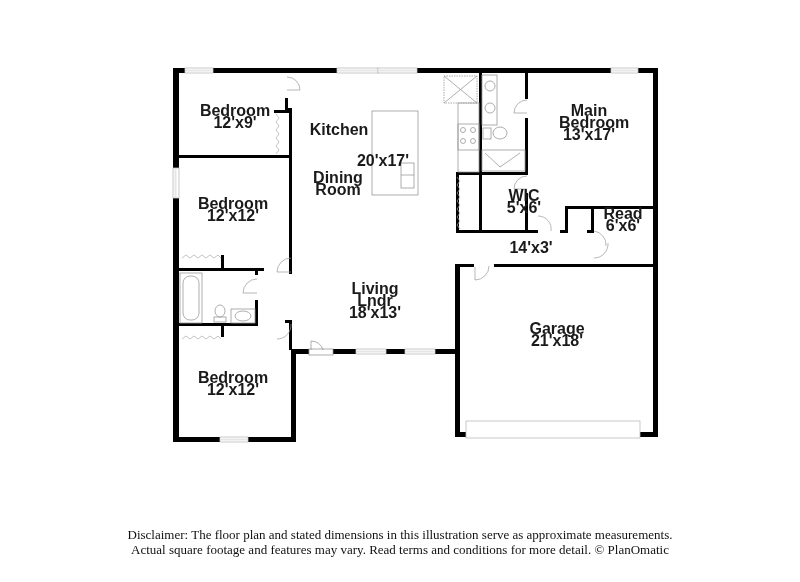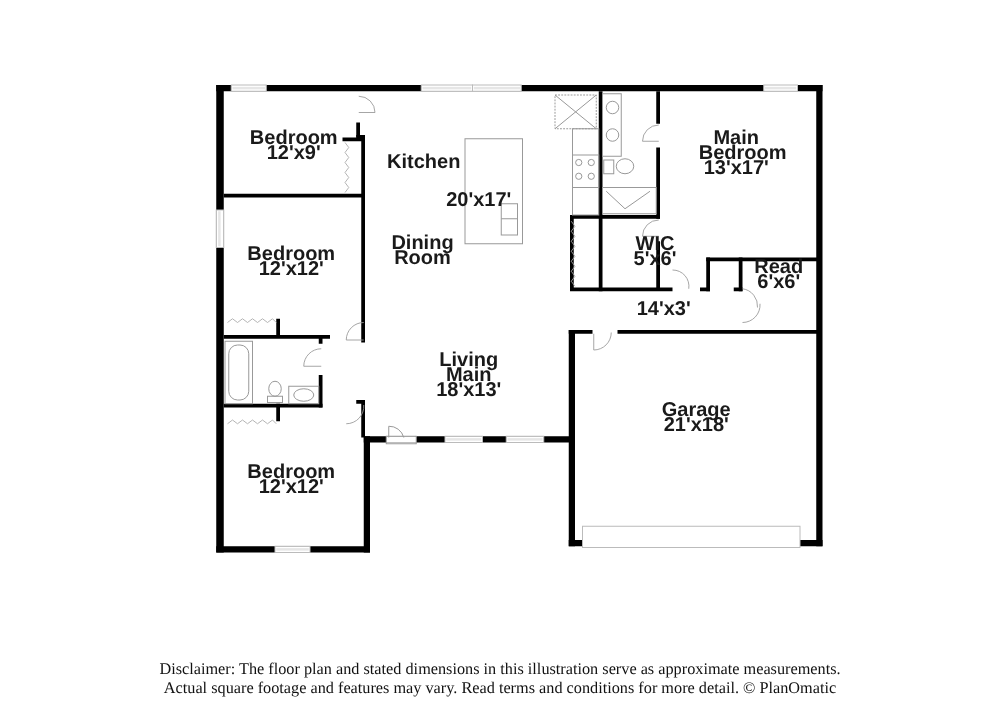--- a/index.html
+++ b/index.html
@@ -190,25 +190,25 @@
 <div class="label" style="left:233px; top:372px;">
   <span>Bedroom</span>
   <span class="dim">12'x12'</span>
 </div>
 <div class="label" style="left:339px; top:124px;">
   <span>Kitchen</span>
 </div>
 <div class="label" style="left:339px; top:155px;margin-left:44px;">
   <span>20'x17'</span>
 </div>
-<div class="label" style="left:338px; top:189px; white-space:normal; width:50px;">
+<div class="label" style="left:338px; top:172px; white-space:normal; width:50px;">
   <span>Dining Room</span>
 </div>
 <div class="label" style="left:375px; top:283px; white-space:normal; width:60px;">
-  <span>Living Main</span>
+  <span>Living Lndr</span>
   <span class="dim">18'x13'</span>
 </div>
 <div class="label" style="left:589px; top:105px; white-space:normal; width:60px;">
   <span>Main Bedroom</span>
   <span class="dim">13'x17'</span>
 </div>
 <div class="label" style="left:524px; top:190px;">
   <span>WIC</span>
   <span class="dim">5'x6'</span>
 </div>

